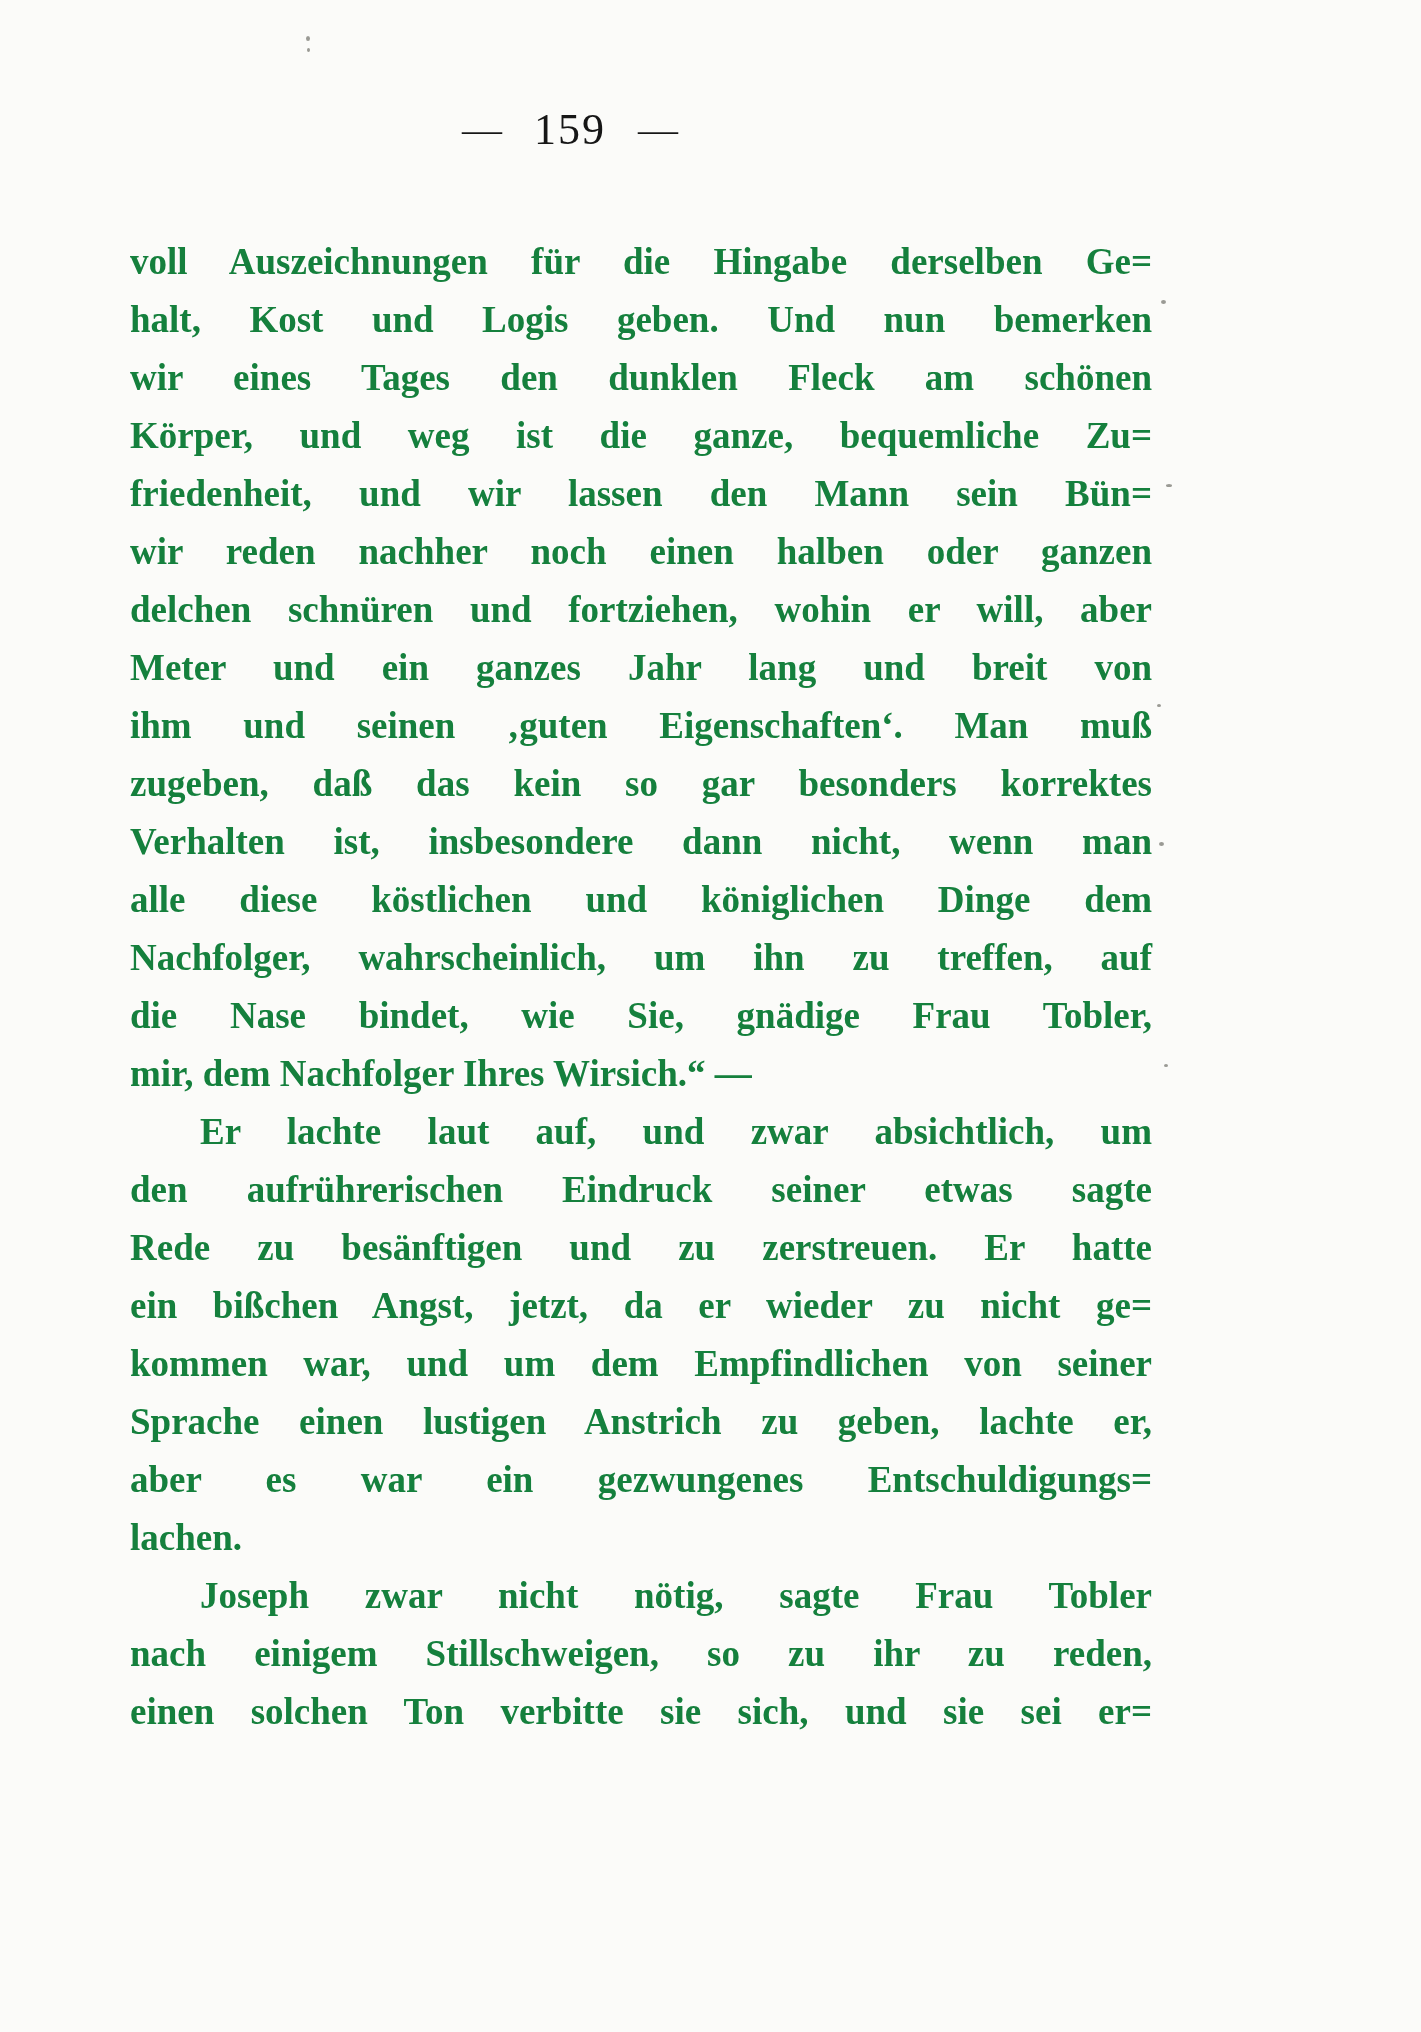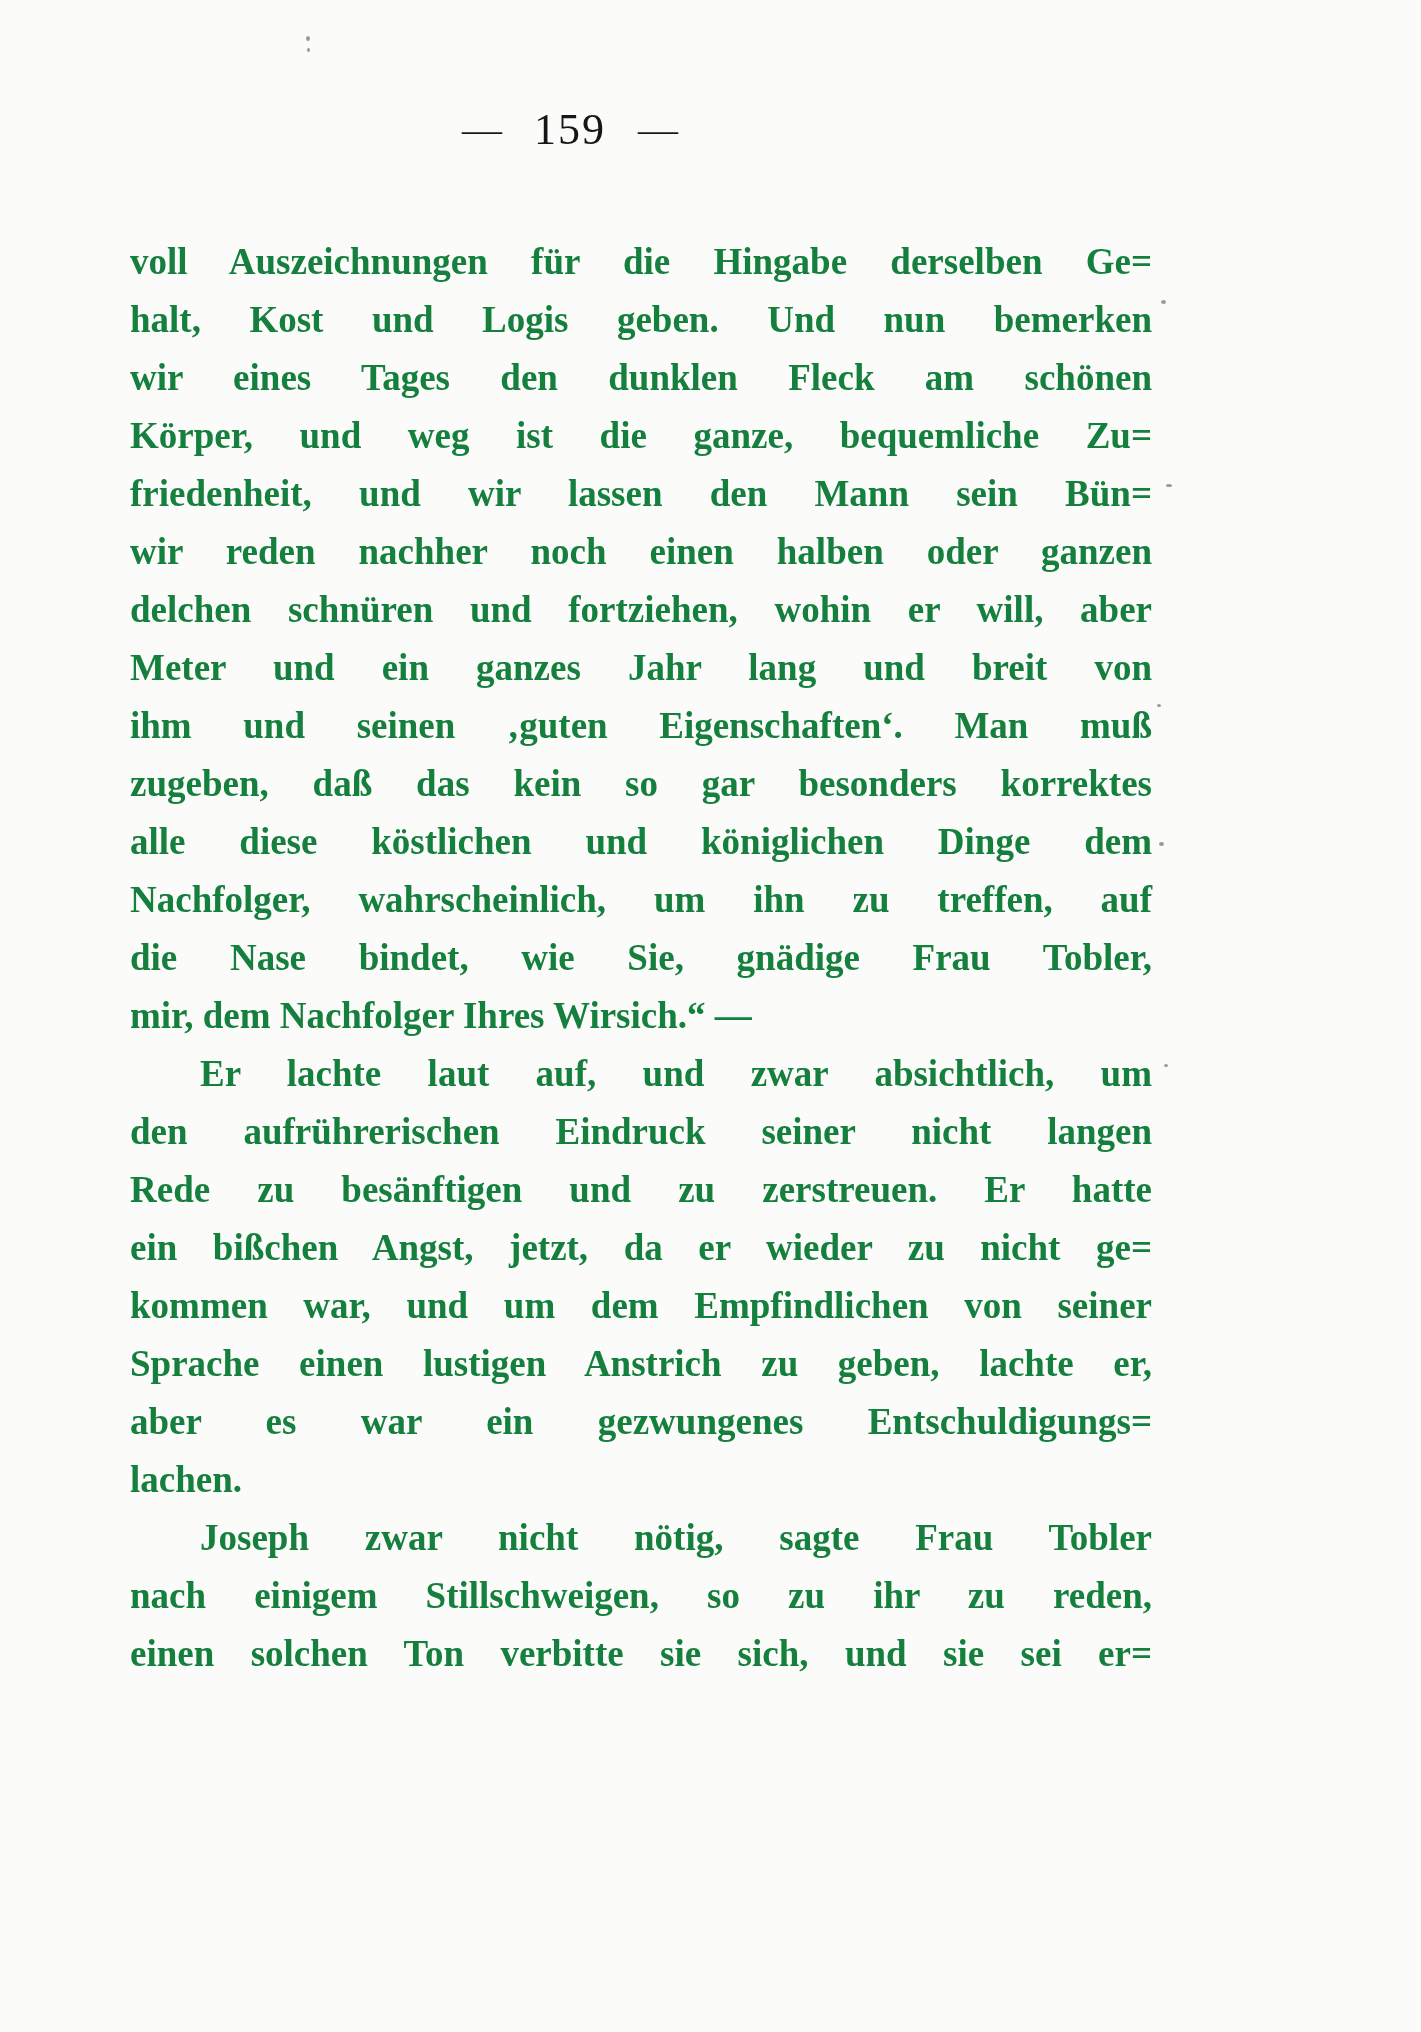--- a/index.html
+++ b/index.html
@@ -75,26 +75,27 @@
     <div class="line">voll Auszeichnungen für die Hingabe derselben Ge=</div>
     <div class="line">halt, Kost und Logis geben. Und nun bemerken</div>
     <div class="line">wir eines Tages den dunklen Fleck am schönen</div>
     <div class="line">Körper, und weg ist die ganze, bequemliche Zu=</div>
     <div class="line">friedenheit, und wir lassen den Mann sein Bün=</div>
     <div class="line">wir reden nachher noch einen halben oder ganzen</div>
     <div class="line">delchen schnüren und fortziehen, wohin er will, aber</div>
     <div class="line">Meter und ein ganzes Jahr lang und breit von</div>
     <div class="line">ihm und seinen ‚guten Eigenschaften‘. Man muß</div>
     <div class="line">zugeben, daß das kein so gar besonders korrektes</div>
+    <div class="line">Verhalten ist, insbesondere dann nicht, wenn man</div>
     <div class="line">alle diese köstlichen und königlichen Dinge dem</div>
     <div class="line">Nachfolger, wahrscheinlich, um ihn zu treffen, auf</div>
     <div class="line">die Nase bindet, wie Sie, gnädige Frau Tobler,</div>
     <div class="line pend">mir, dem Nachfolger Ihres Wirsich.“ —</div>
     <div class="line indent">Er lachte laut auf, und zwar absichtlich, um</div>
-    <div class="line">den aufrührerischen Eindruck seiner nicht langen</div>
+    <div class="line">den aufrührerischen Eindruck seiner etwas sagte</div>
     <div class="line">Rede zu besänftigen und zu zerstreuen. Er hatte</div>
     <div class="line">ein bißchen Angst, jetzt, da er wieder zu nicht ge=</div>
     <div class="line">kommen war, und um dem Empfindlichen von seiner</div>
     <div class="line">Sprache einen lustigen Anstrich zu geben, lachte er,</div>
     <div class="line">aber es war ein gezwungenes Entschuldigungs=</div>
     <div class="line pend">lachen.</div>
     <div class="line indent">Joseph zwar nicht nötig, sagte Frau Tobler</div>
     <div class="line">nach einigem Stillschweigen, so zu ihr zu reden,</div>
     <div class="line">einen solchen Ton verbitte sie sich, und sie sei er=</div>
   </div>

